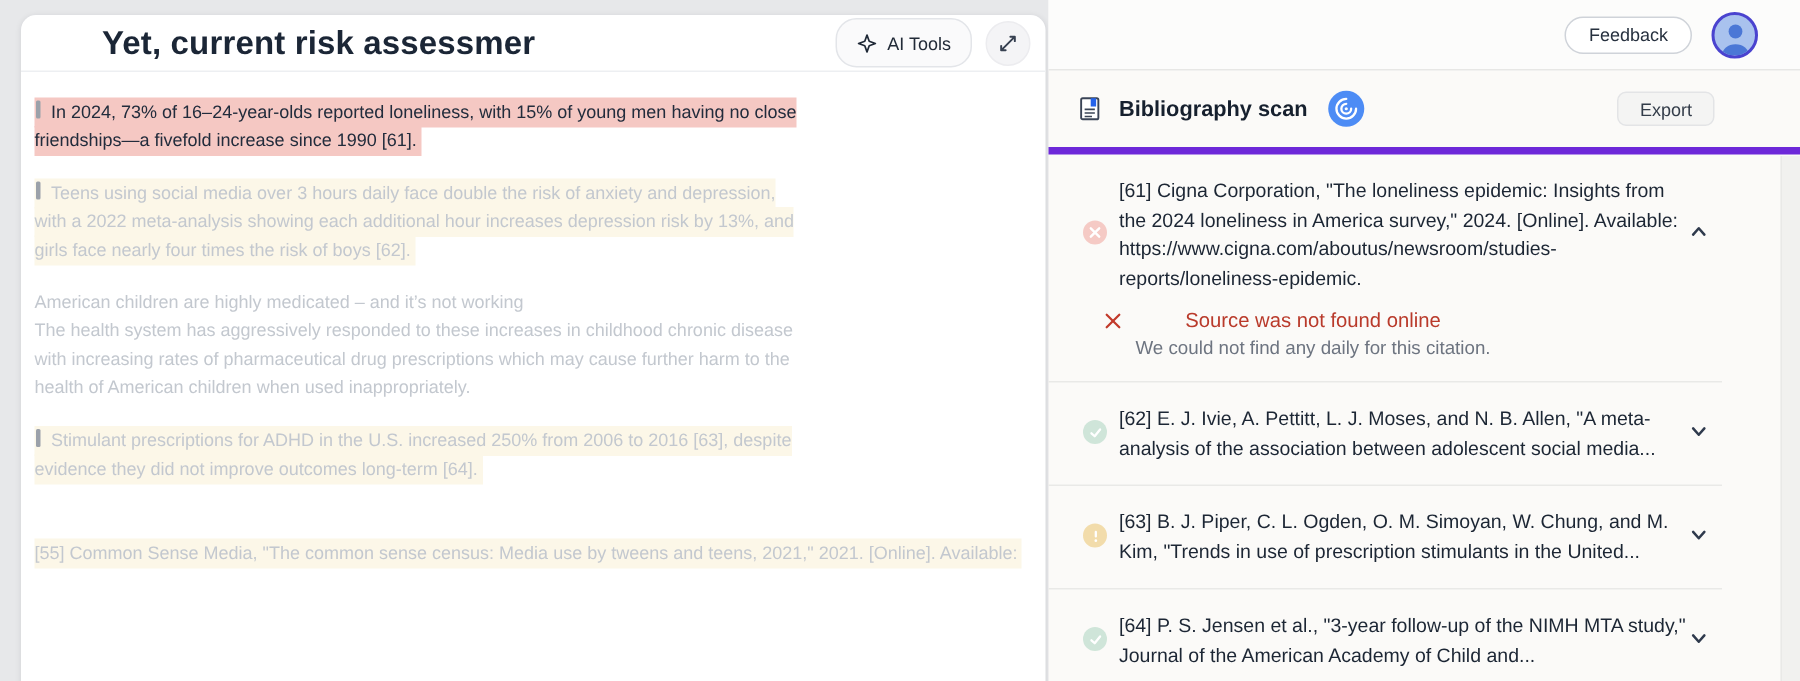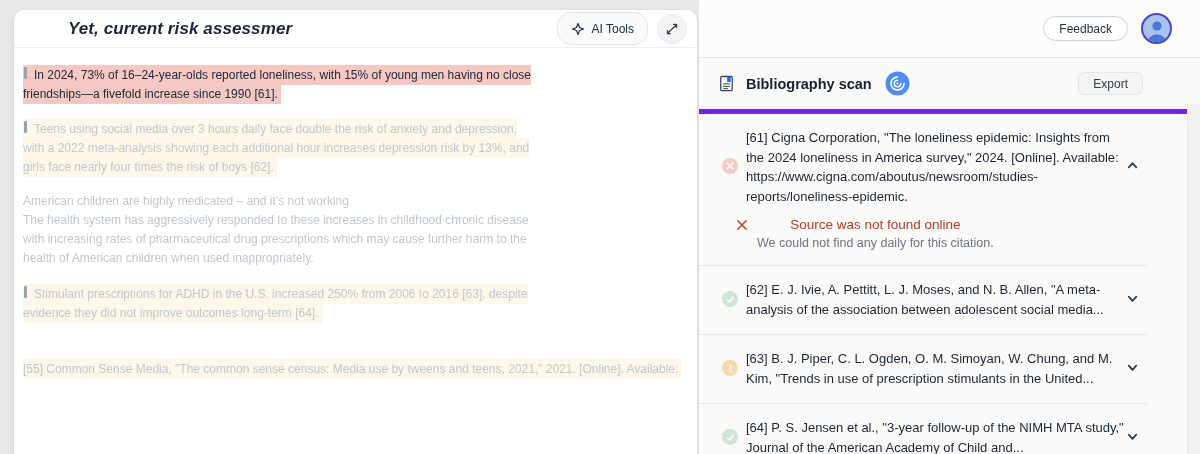--- a/index.html
+++ b/index.html
@@ -14,22 +14,22 @@
   
   .editor-card {
     position:absolute; left:14px; top:10px; width:683px; height:460px;
     background:#ffffff; border-radius:10px 10px 0 0;
     box-shadow:0 1px 4px rgba(20,24,40,.10);
   }
   .editor-header {
     height:38px; display:flex; align-items:center;
     padding:0 10px 0 54px; border-bottom:1px solid #edeff2;
   }
-  .doc-title { font-size:17px; font-weight:bold; color:#1b2636; letter-spacing:.1px; flex:1;
-    white-space:nowrap; overflow:hidden;font-style:italic; }
+  .doc-title { font-size:22px; font-weight:bold; color:#1b2636; letter-spacing:.1px; flex:1;
+    white-space:nowrap; overflow:hidden; }
   .ai-tools-btn {
     display:flex; align-items:center; gap:7px;
     height:33px; padding:12px 13px; border:1px solid #e3e5e9; border-radius:14px;
     background:#fafafb; font-size:12px; color:#222b38; cursor:pointer;
   }
   .expand-btn {
     width:30px; height:30px; margin-left:9px; border-radius:50%;
     background:#f4f4f6; border:1px solid #ececef;
     display:flex; align-items:center; justify-content:center; cursor:pointer;
   }
@@ -47,21 +47,21 @@
     display:inline-block; width:3px; height:12px; margin:0 7px 0 1px;
     background:#9ba1aa; border-radius:1px; vertical-align:-1px;
   }
 
   
   .panel {
     position:absolute; left:699px; top:0; width:501px; height:454px;
     background:#fbfaf8;
   }
   .panel-topbar {
-    height:58px; background:#fcfcfb; border-bottom:1px solid #e7e7e5;
+    height:47px; background:#fcfcfb; border-bottom:1px solid #e7e7e5;
     display:flex; align-items:center; justify-content:flex-end;
     padding-right:28px; gap:13px;
   }
   .feedback-btn {
     height:25px; padding:0 15px; border:1px solid #cfd3d9; border-radius:13px;
     background:#ffffff; font-size:12px; color:#27313f; cursor:pointer;
     display:flex; align-items:center;
   }
   .avatar {
     width:31px; height:31px; border-radius:50%;

